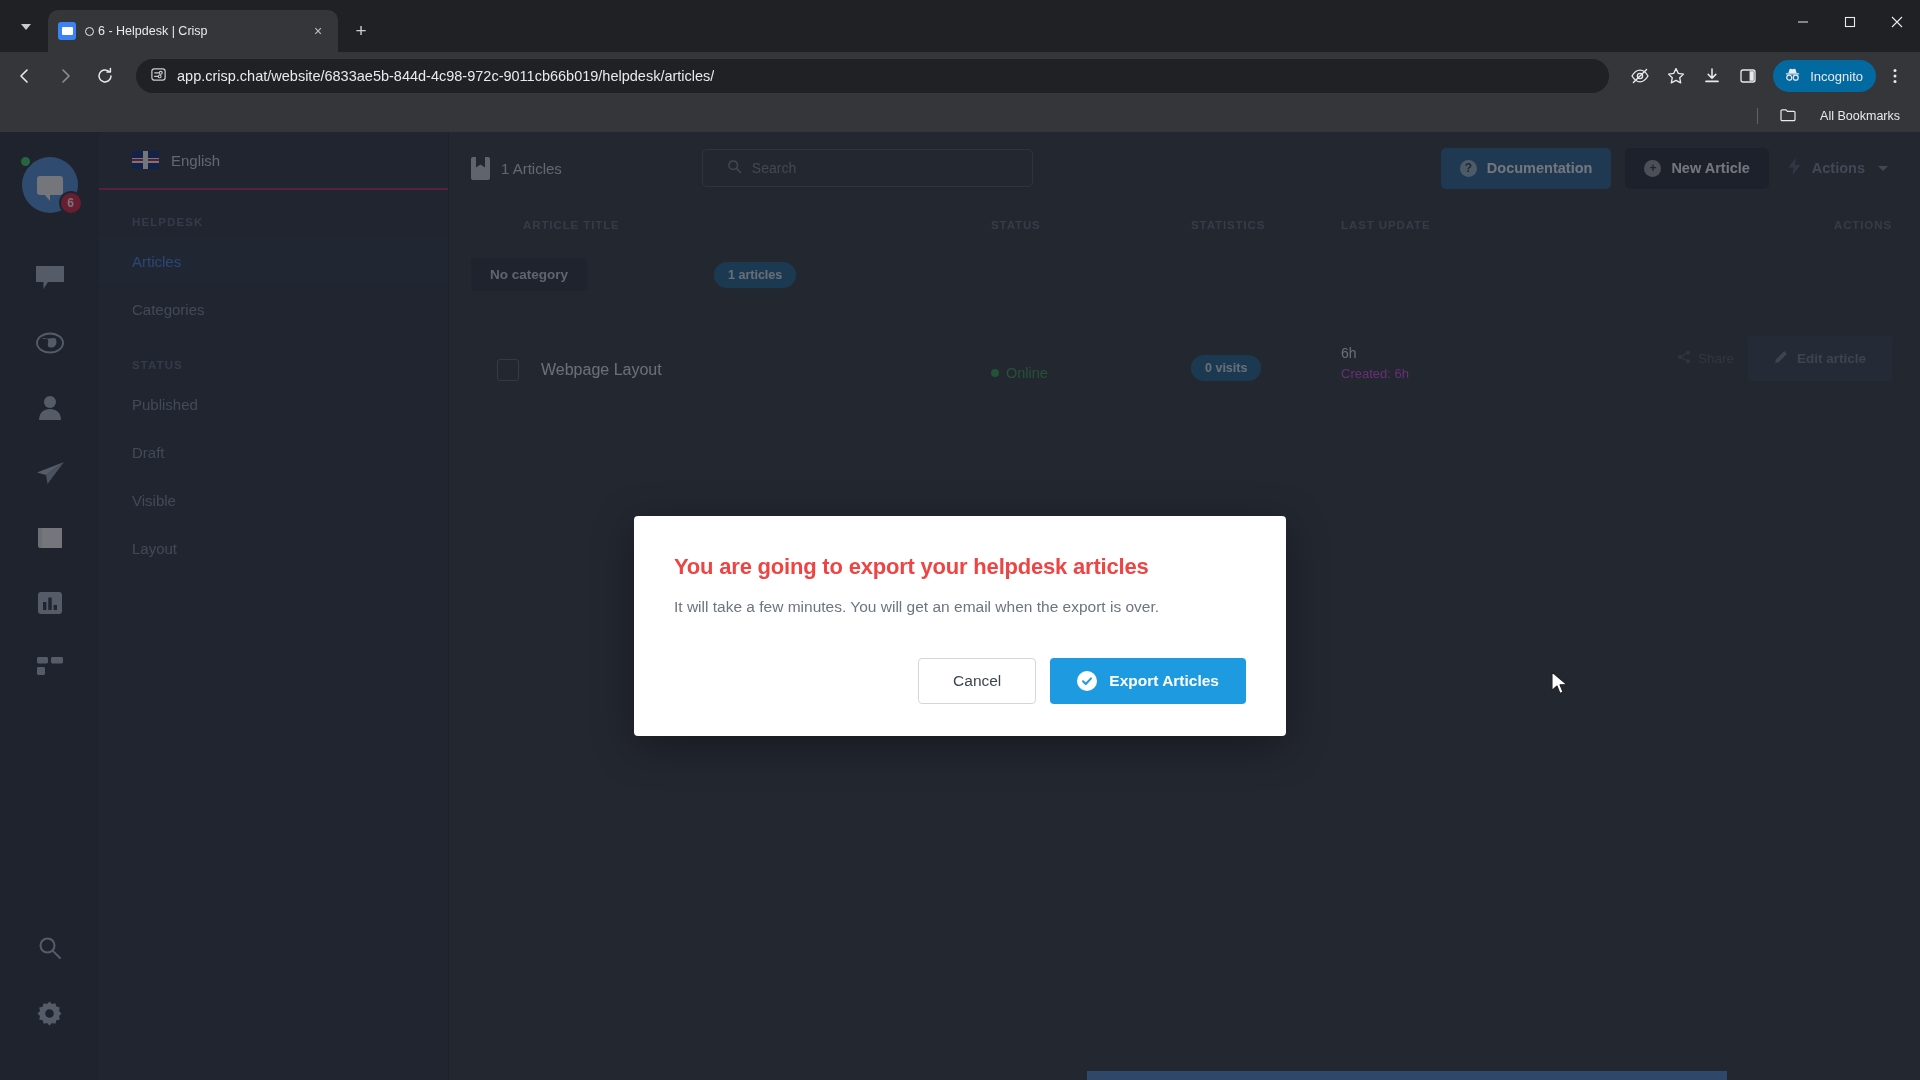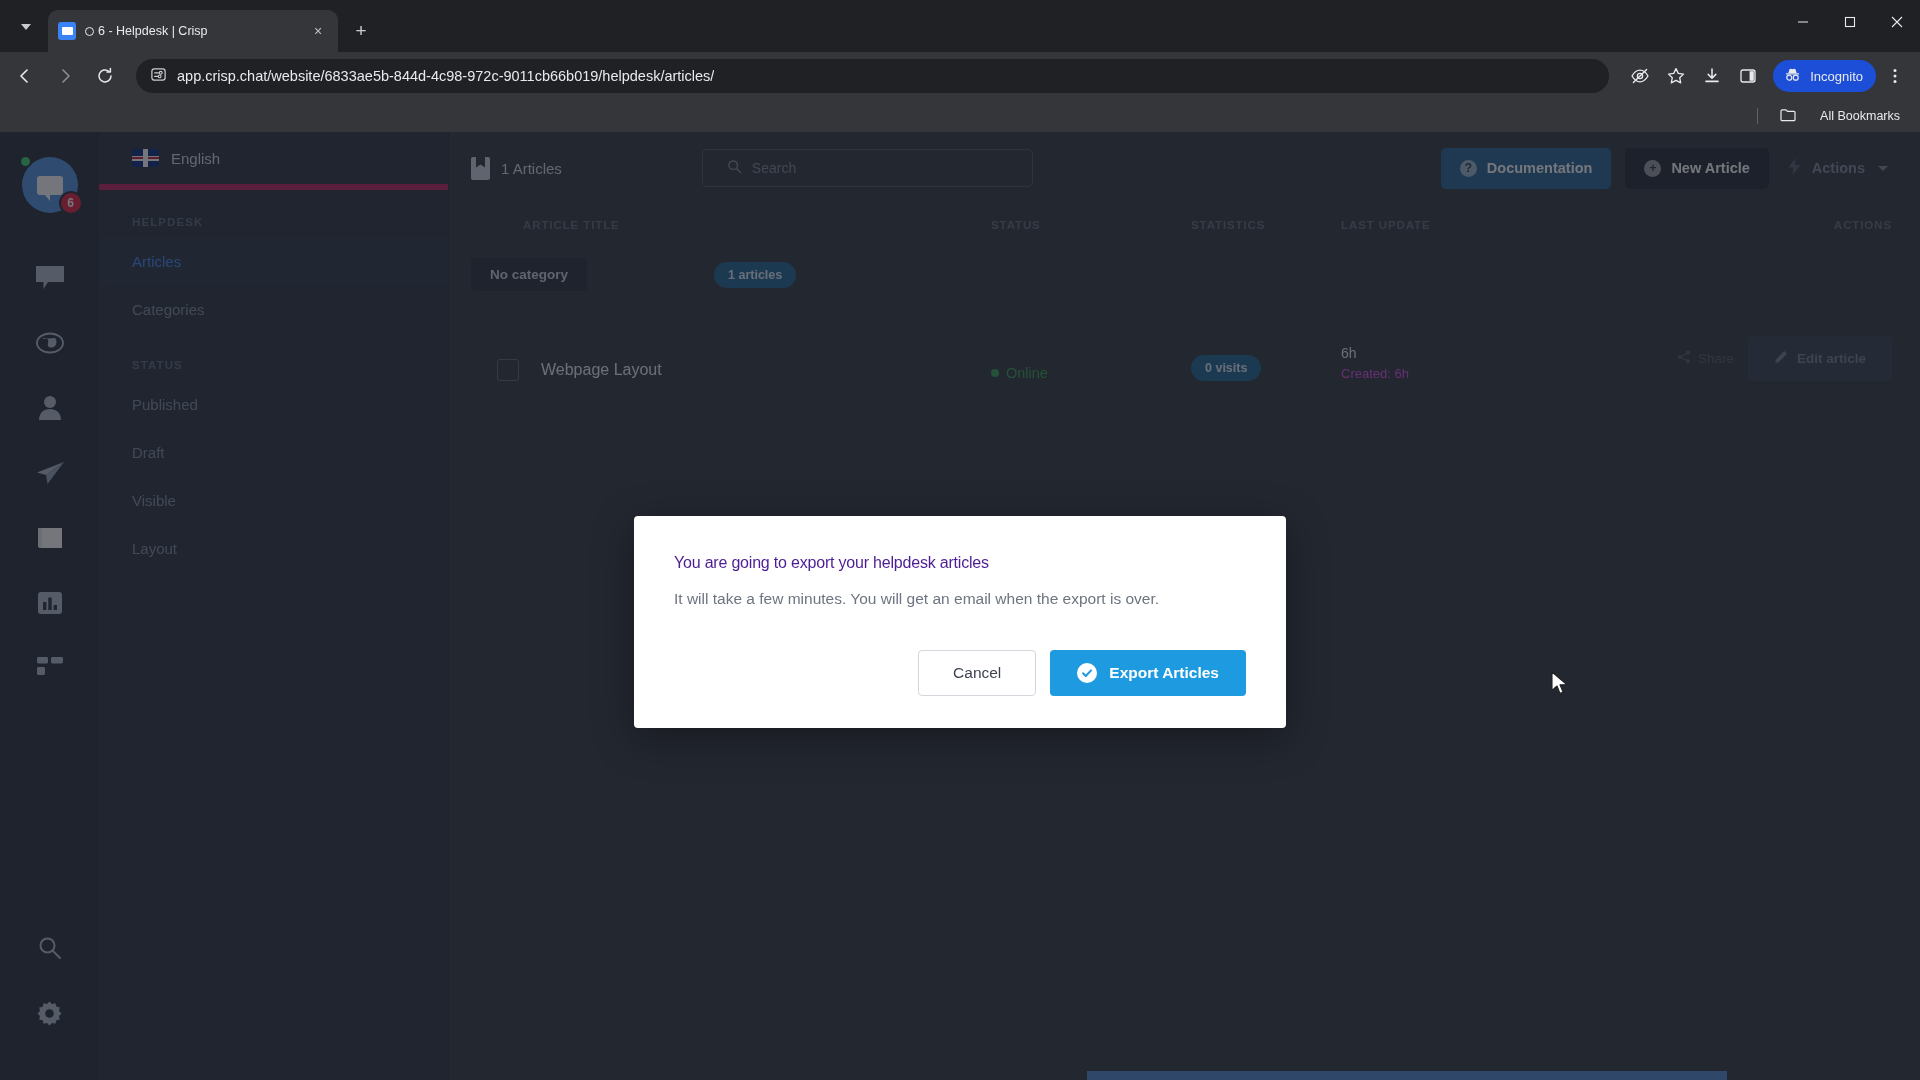--- a/index.html
+++ b/index.html
@@ -61,21 +61,21 @@
     justify-content:center;color:#e8eaed;flex:none;
   }
   .omnibox {
     flex:1; height:34px; background:#202124; border-radius:17px; display:flex;
     align-items:center; padding:0 14px; margin:0 8px; gap:10px; min-width:0;
   }
   .omnibox .url { font-size:14.5px; color:#e8eaed; white-space:nowrap;
                   overflow:hidden; text-overflow:ellipsis; }
   .tb-right { display:flex; align-items:center; gap:2px; }
   .incognito-pill {
-    height:32px; border-radius:16px; background:#1d4ed8; display:flex; align-items:center;
+    height:32px; border-radius:16px; background:#0369a1; display:flex; align-items:center;
     gap:8px; padding:0 13px 0 10px; margin-left:6px; color:#e8eaed; font-size:13px;
   }
   .bookmarkbar {
     height:32px; background:#35363a; display:flex; align-items:center;
     justify-content:flex-end; padding-right:12px; gap:8px;
   }
   .bm-sep { width:1px; height:16px; background:#5f6368; margin-right:6px; }
   .bm-item { display:flex; align-items:center; gap:24px; color:#e8eaed; font-size:12.5px;
              padding:3px 8px; border-radius:4px; }
 
@@ -118,21 +118,21 @@
   .rail-item.active{ color:#ffffff; }
   .rail-spacer{ flex:1; }
 
   
   .subnav {
     position:absolute; left:99px; top:0; width:350px; height:948px;
     background:#222b3a; border-right:1px solid #1b2330;
   }
   .lang-row {
     height:58px; display:flex; align-items:center; padding-left:33px; gap:12px;
-    border-bottom:6px solid #be185d;
+    border-bottom:2px solid #be185d;
   }
   .flag {
     width:27px;height:18px;border-radius:2px;overflow:hidden;position:relative;
     background:#00247d; flex:none;
   }
   .flag::before{
     content:""; position:absolute; left:0;top:6.5px;width:27px;height:5px;background:#fff;
     box-shadow:0 0 0 0 #fff;
   }
   .flag::after{
@@ -240,21 +240,21 @@
   
   .overlay {
     position:absolute; inset:0; background:rgba(30,34,42,.62); z-index:40;
   }
   .modal {
     position:absolute; left:634px; top:384px; width:652px;
     background:#fff; border-radius:4px; z-index:50;
     box-shadow:0 10px 40px rgba(0,0,0,.35);
     padding:38px 40px 32px 40px;
   }
-  .modal h2 { font-size:16px; color:#4c1d95; font-weight:normal; letter-spacing:-.2px; }
+  .modal h2 { font-size:22px; color:#ef4444; font-weight:bold; letter-spacing:-.2px; }
   .modal p  { font-size:15.5px; color:#6d7581; margin-top:18px; }
   .modal-actions { display:flex; justify-content:flex-end; gap:14px; margin-top:42px; }
   .m-cancel {
     background:#fff; border:1px solid #d3d7dd; border-radius:4px;
     font-size:15.5px; color:#3d444f; padding:0 34px; height:46px;
     display:flex; align-items:center;
   }
   .m-export {
     background:#1e9ae0; border-radius:4px; color:#fff; font-weight:bold;
     font-size:15.5px; padding:0 27px; height:46px; display:flex; align-items:center; gap:12px;

